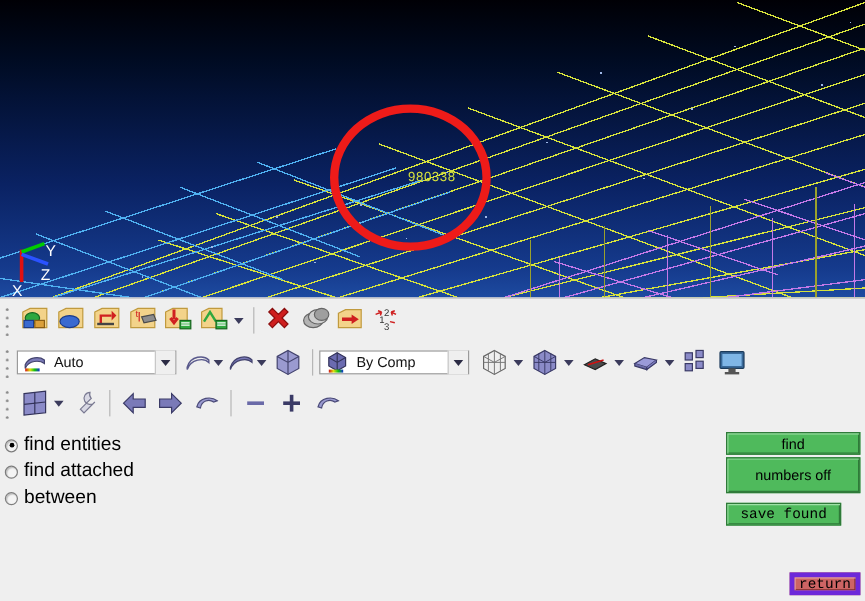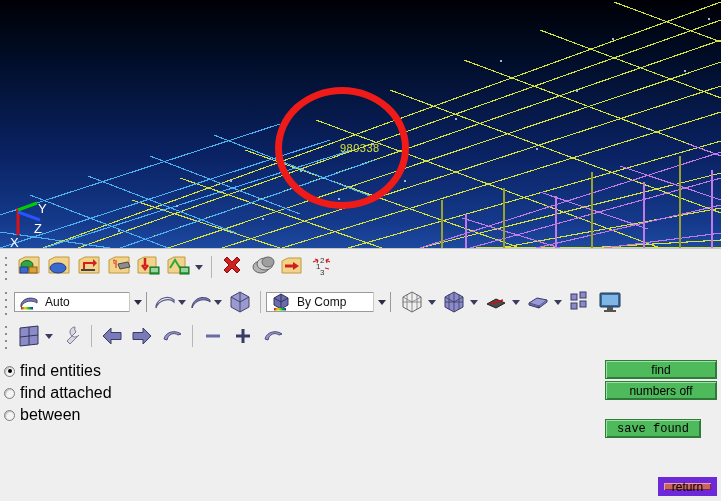--- a/index.html
+++ b/index.html
@@ -91,23 +91,24 @@
   .gbtn {
     position: absolute; background: #4fba5c; color: #000; font-size: 12px;
     display: flex; align-items: center; justify-content: center;
     border: 1px solid #2f7a39;
     box-shadow: inset 1px 1px 0 #9fe0a6, inset -1px -1px 0 #2f7a39;
     cursor: default;
   }
   .rbtn {
     position: absolute; background: #cd6464; color: #000; font-size: 12px;
     display: flex; align-items: center; justify-content: center;
-    border: 6px solid #6d28d9;
+    border: 4px solid #6d28d9;
     box-shadow: inset 1px 1px 0 #e6a3a3, inset -1px -1px 0 #7d2b2b;
     cursor: default;
+    font-family: Liberation Mono, monospace;
   }
 </style>
 </head>
 <body>
 
 <div id="app">
 
   <div id="viewport">
 
     <svg width="721" height="248">
@@ -480,19 +481,19 @@
     <div class="radio-row" style="top:28px">
       <span class="rb"></span>
       <span>find attached</span>
     </div>
     <div class="radio-row" style="top:50px">
       <span class="rb"></span>
       <span>between</span>
     </div>
 
     <div class="gbtn" style="left:605px; top:4px; width:112px; height:19px;">find</div>
-    <div class="gbtn" style="left:605px; top:25px; width:112px; height:19px;">numbers off</div>
+    <div class="gbtn" style="left:605px; top:25px; width:112px; height:30px;">numbers off</div>
     <div class="gbtn" style="left:605px; top:63px; width:96px; height:19px;font-family:Liberation Mono, monospace;">save found</div>
 
     <div class="rbtn" style="left:658px; top:121px; width:59px; height:19px;">return</div>
   </div>
 
 </div>
 
 </body></html>

